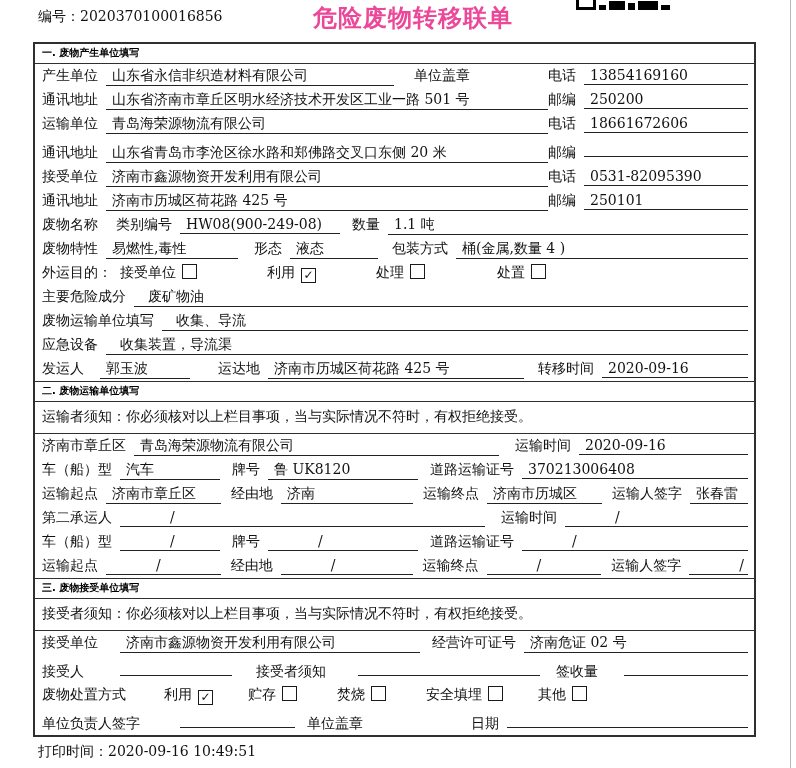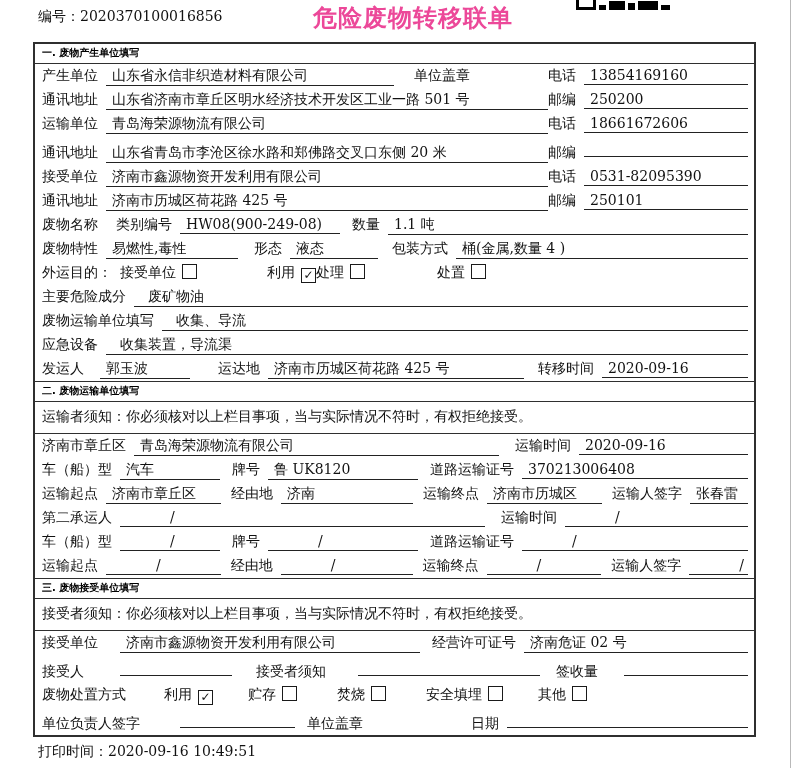--- a/index.html
+++ b/index.html
@@ -161,21 +161,21 @@
   </div>
 
   <div class="row">
     <span class="lbl">外运目的：</span>
     <span class="opt">
       <span>接受单位</span><span class="cb"></span>
     </span>
     <span class="opt" style="margin-left:70px">
       <span>利用</span><span class="cb">✓</span>
     </span>
-    <span class="opt" style="">
+    <span class="opt" style="margin-left:60px">
       <span>处理</span><span class="cb"></span>
     </span>
     <span class="opt" style="margin-left:72px">
       <span>处置</span><span class="cb"></span>
     </span>
   </div>
 
   <div class="row">
     <span class="lbl">主要危险成分</span>
     <span class="uv grow" style="padding-left:14px">废矿物油</span>

